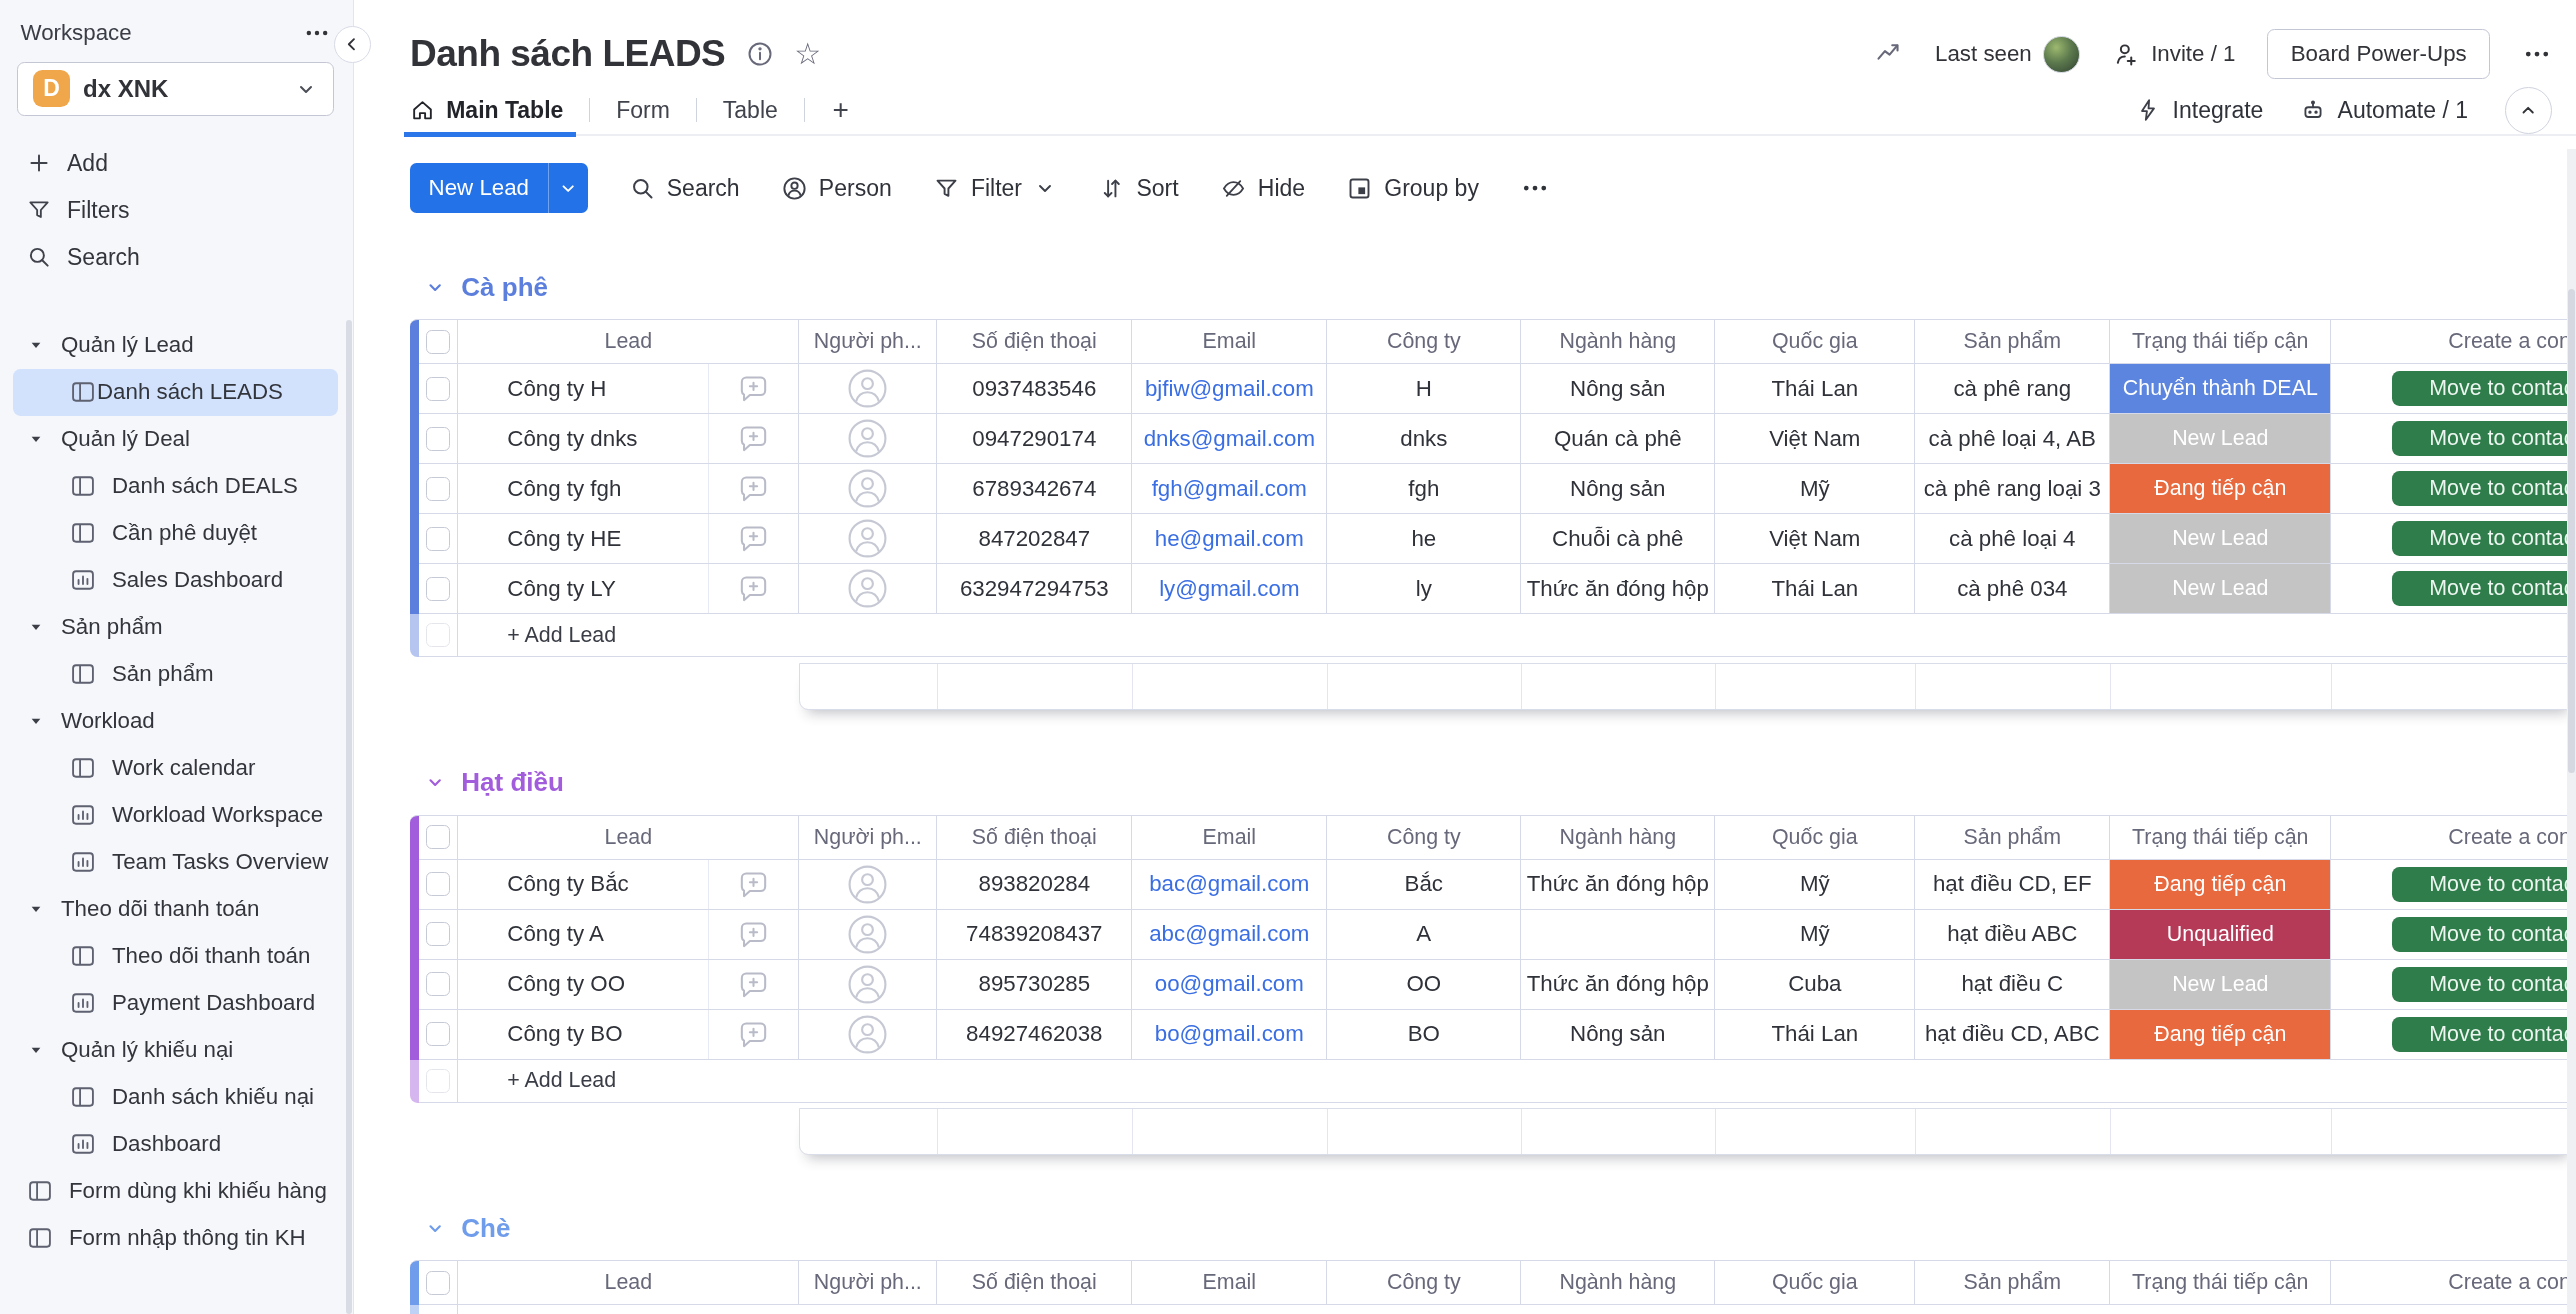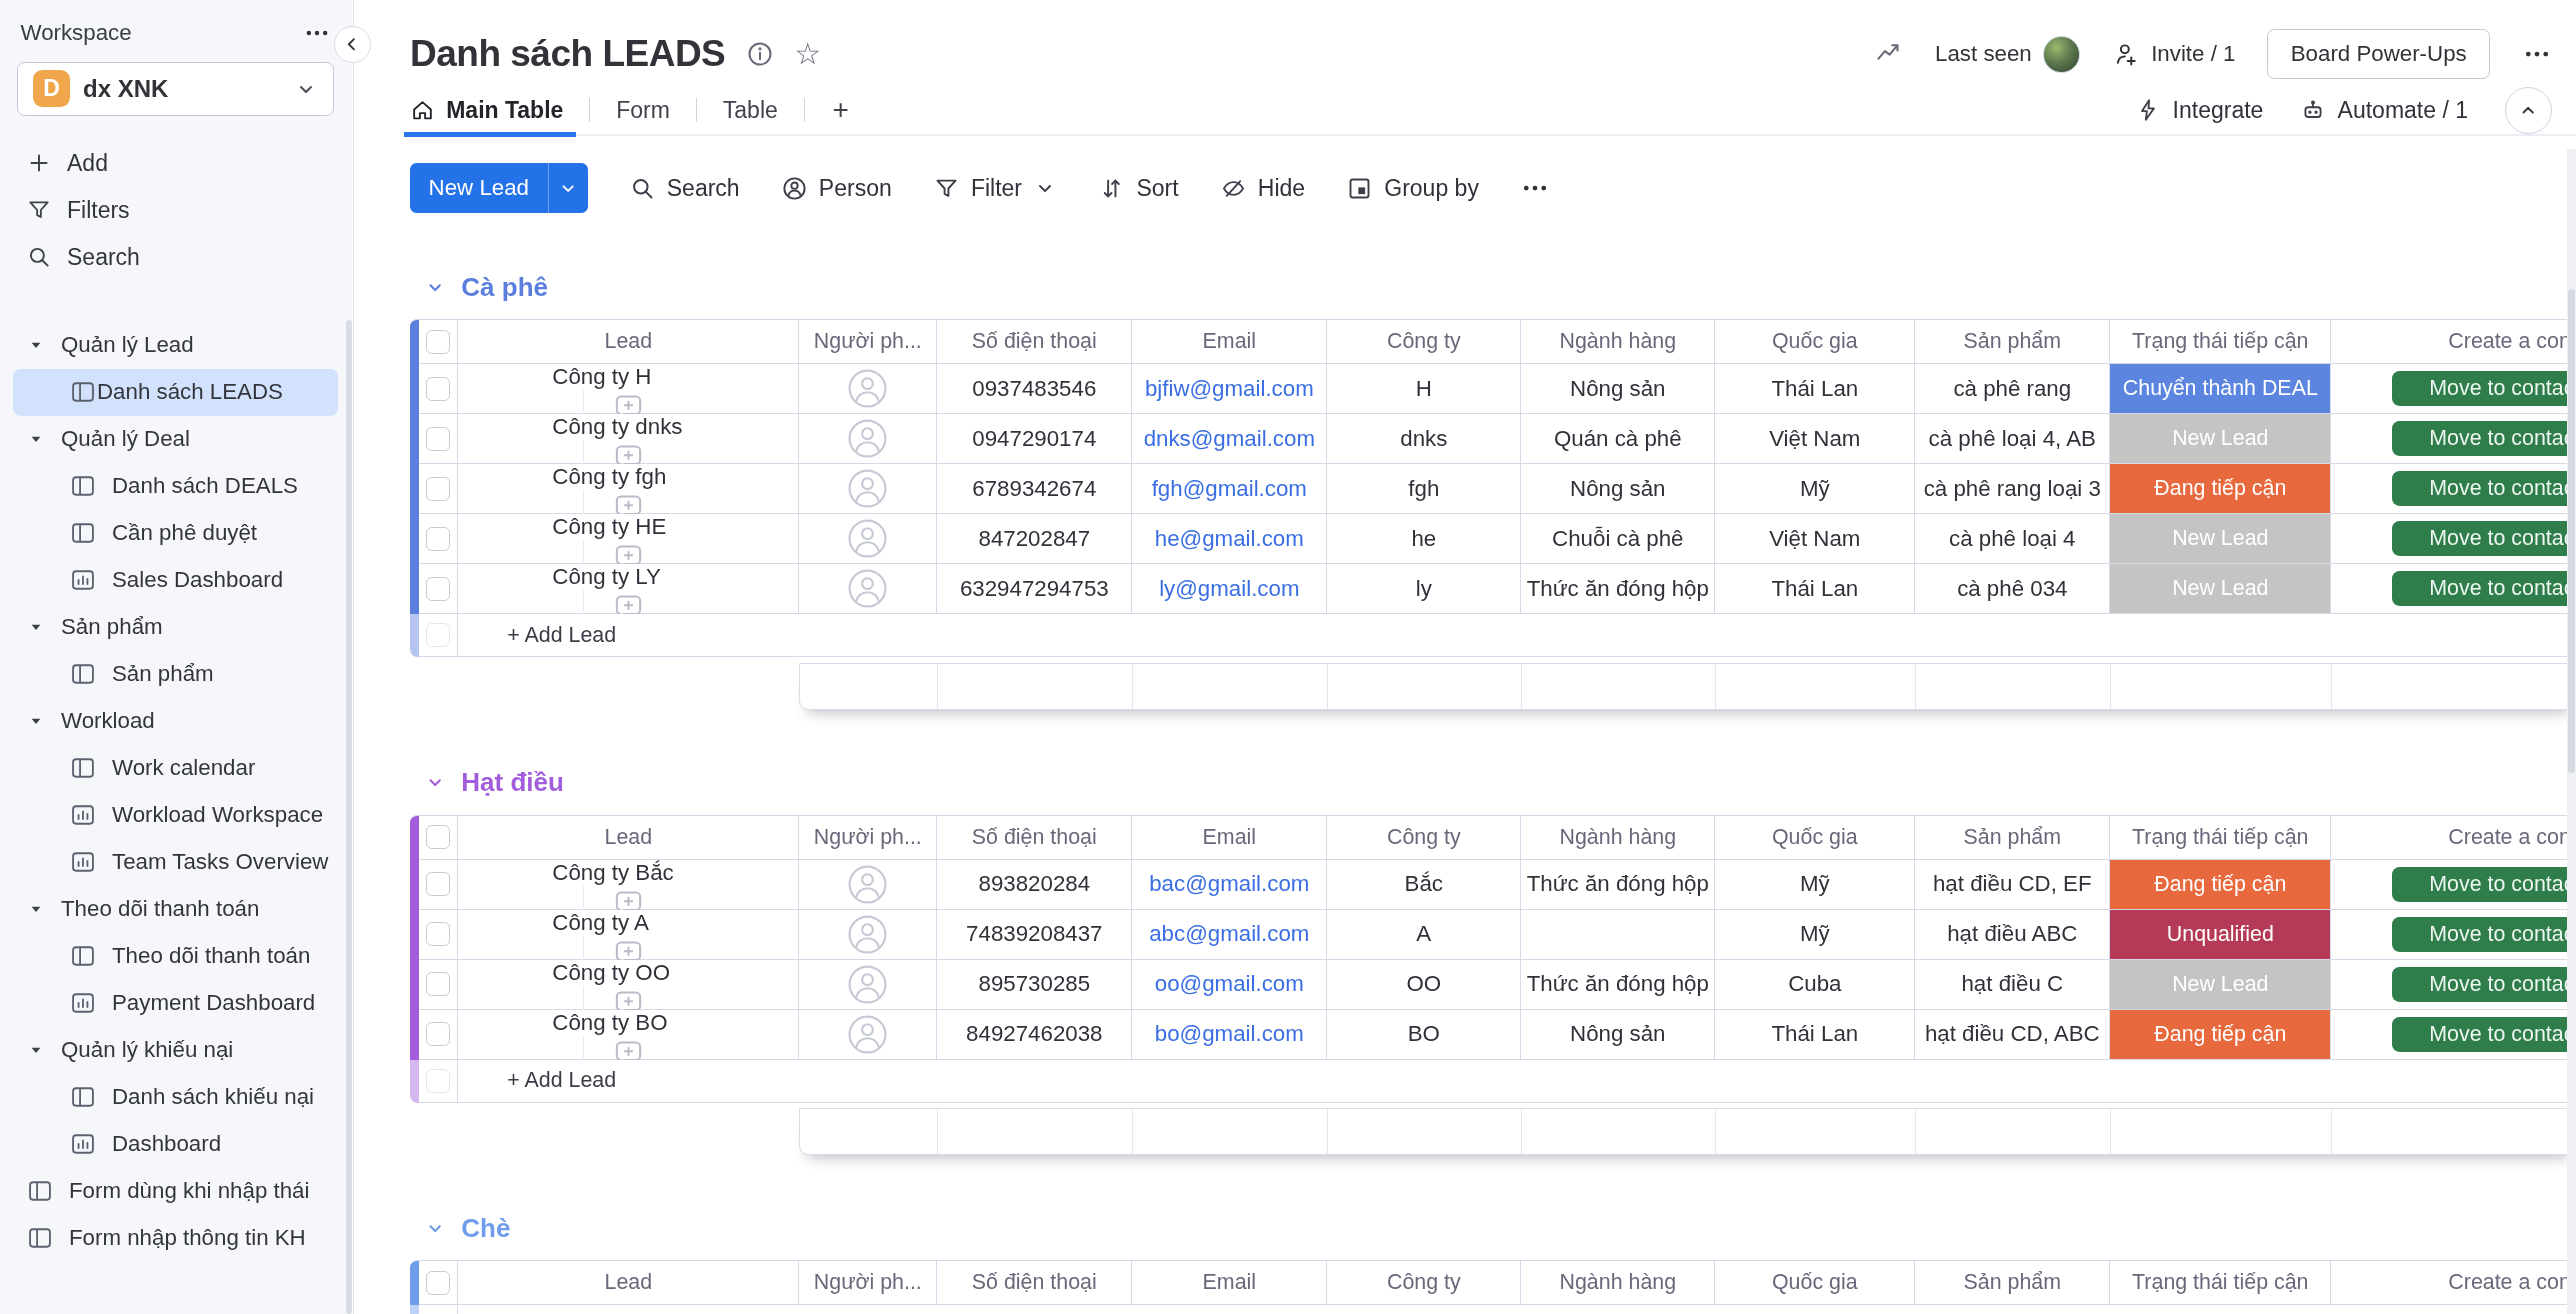--- a/index.html
+++ b/index.html
@@ -73,21 +73,21 @@
   .trow{display:flex;}
   .cell{box-sizing:border-box;border-right:0.9px solid #d5d9e8;border-bottom:0.9px solid #d5d9e8;background:#fff;
     display:flex;align-items:center;justify-content:center;font-size:22.3px;color:#30323a;height:50px;}
   .hrow .cell{height:45px;color:#676879;font-size:21.4px;border-top:0.9px solid #d5d9e8;}
   .bar{width:9.3px;min-width:9.3px;border:none;background:#888;padding:0;}
   .hrow .bar{border-radius:7.4px 0 0 0;}
   .addrow .bar{border-radius:0 0 0 7.4px;opacity:.45;}
   .cell.check{width:39px;min-width:39px;}
   .cb{width:24px;height:24px;border:1.9px solid #c6c9d6;border-radius:5.6px;background:#fff;box-sizing:border-box;}
   .cell.leadh{width:341px;min-width:341px;}
-  .cell.lead{width:341px;min-width:341px;padding:0;justify-content:flex-start;flex-direction:column;}
+  .cell.lead{width:341px;min-width:341px;padding:0;justify-content:flex-start;}
   .lead .nm{width:250px;box-sizing:border-box;padding-left:49px;display:flex;align-items:center;height:100%;}
   .lead .chatz{width:90px;height:100%;display:flex;align-items:center;justify-content:center;
     border-left:0.9px solid #e7eaf3;color:#b9bcc8;}
   .cell.email{color:#3a6ee3;}
   .cell.status{padding:0;color:#fff;font-size:21.4px;}
   .cell.create{width:391px;min-width:391px;justify-content:flex-start;border-right:none;}
   .move-btn{margin-left:61px;width:316px;height:35px;border-radius:7.4px;background:#2e7d4a;color:#edf6f0;
     font-size:21.4px;display:flex;align-items:center;padding-left:37px;box-sizing:border-box;}
   .addrow .cell{height:43px;}
   .addrow .rest{flex:1;justify-content:flex-start;padding-left:49px;border-right:none;color:#3a3d46;font-size:21.4px;}
@@ -328,21 +328,21 @@
           </span>
           <span>Dashboard</span>
         </div>
         <div class="nav-row nav-root">
           <span class="bic">
             <svg width="28" height="28" viewBox="0 0 24 24" fill="none" stroke="currentColor" stroke-width="1.6">
               <rect x="3.5" y="4.5" width="17" height="15" rx="2.5"></rect>
               <line x1="9.5" y1="4.5" x2="9.5" y2="19.5"></line>
             </svg>
           </span>
-          <span>Form dùng khi nhập thái</span>
+          <span>Form dùng khi khiếu hàng</span>
         </div>
         <div class="nav-row nav-root">
           <span class="bic">
             <svg width="28" height="28" viewBox="0 0 24 24" fill="none" stroke="currentColor" stroke-width="1.6">
               <rect x="3.5" y="4.5" width="17" height="15" rx="2.5"></rect>
               <line x1="9.5" y1="4.5" x2="9.5" y2="19.5"></line>
             </svg>
           </span>
           <span>Form nhập thông tin KH</span>
         </div>

